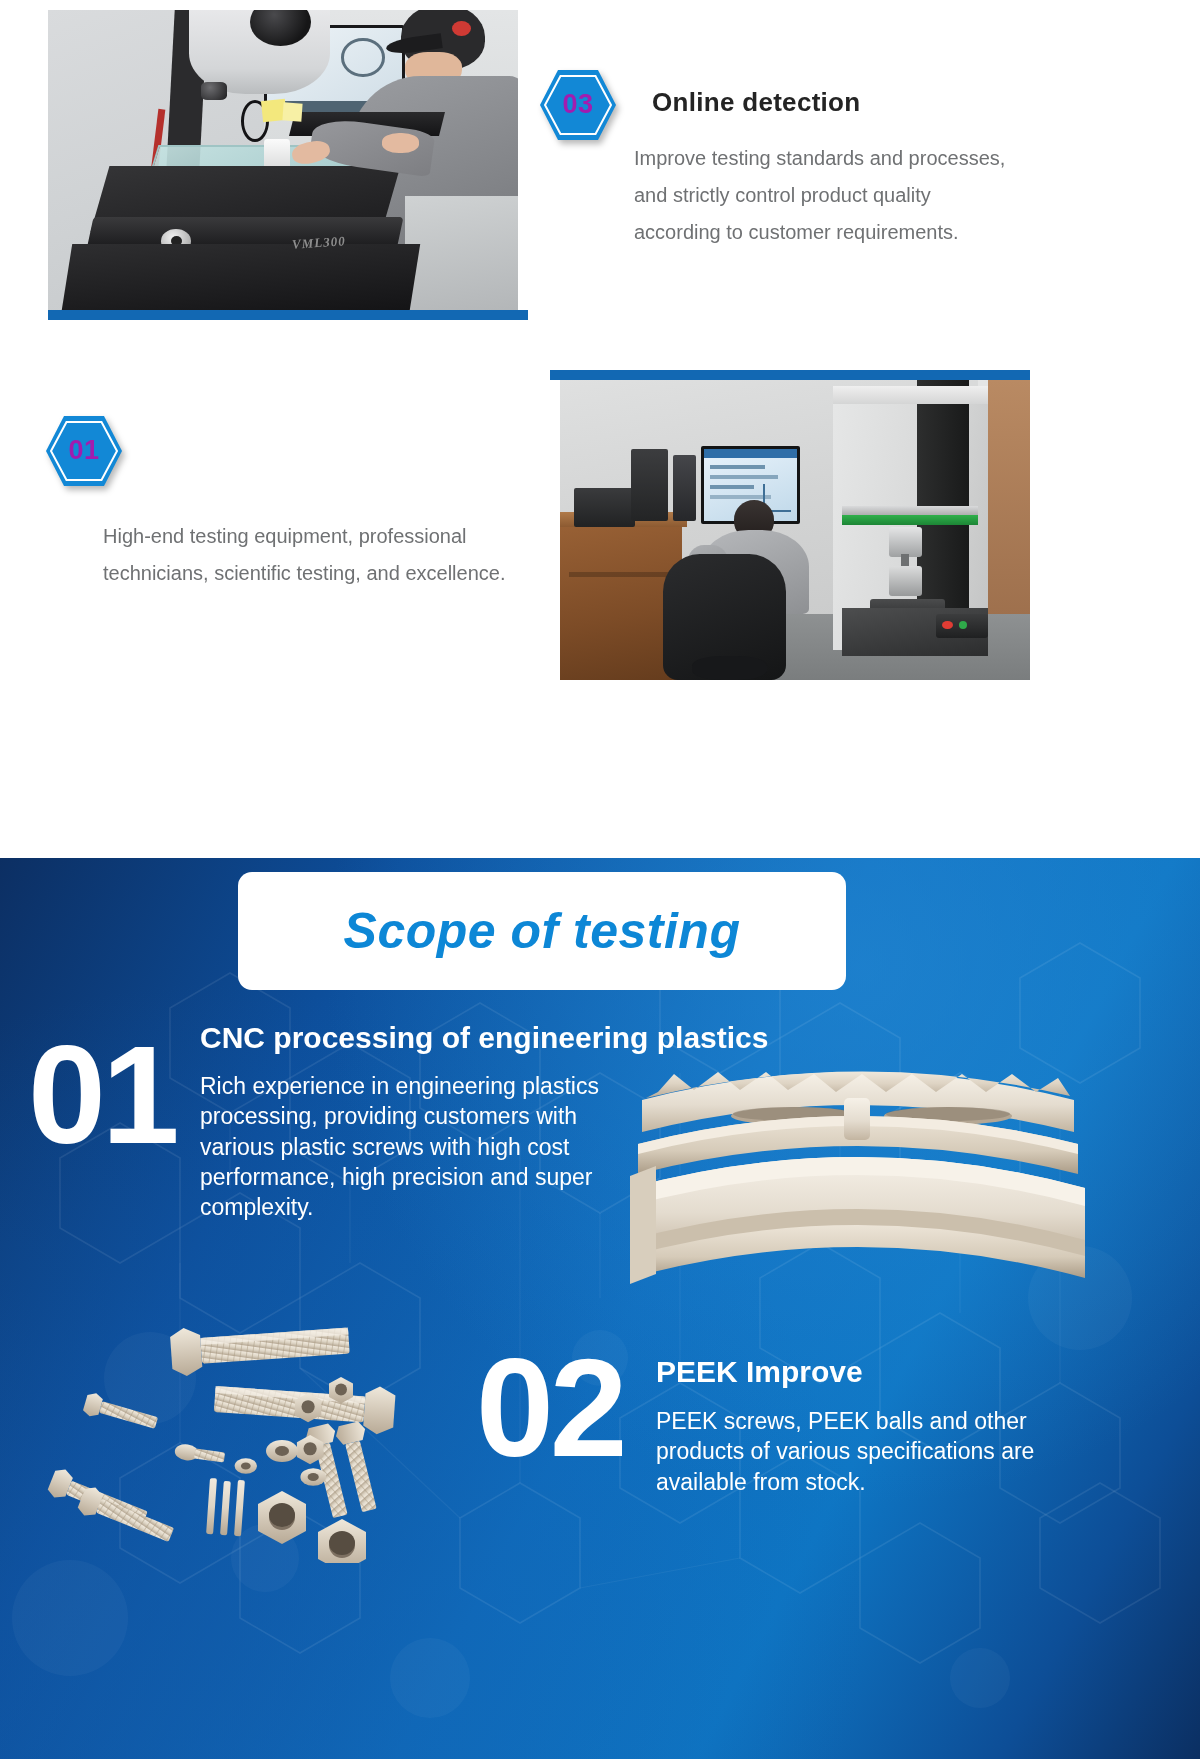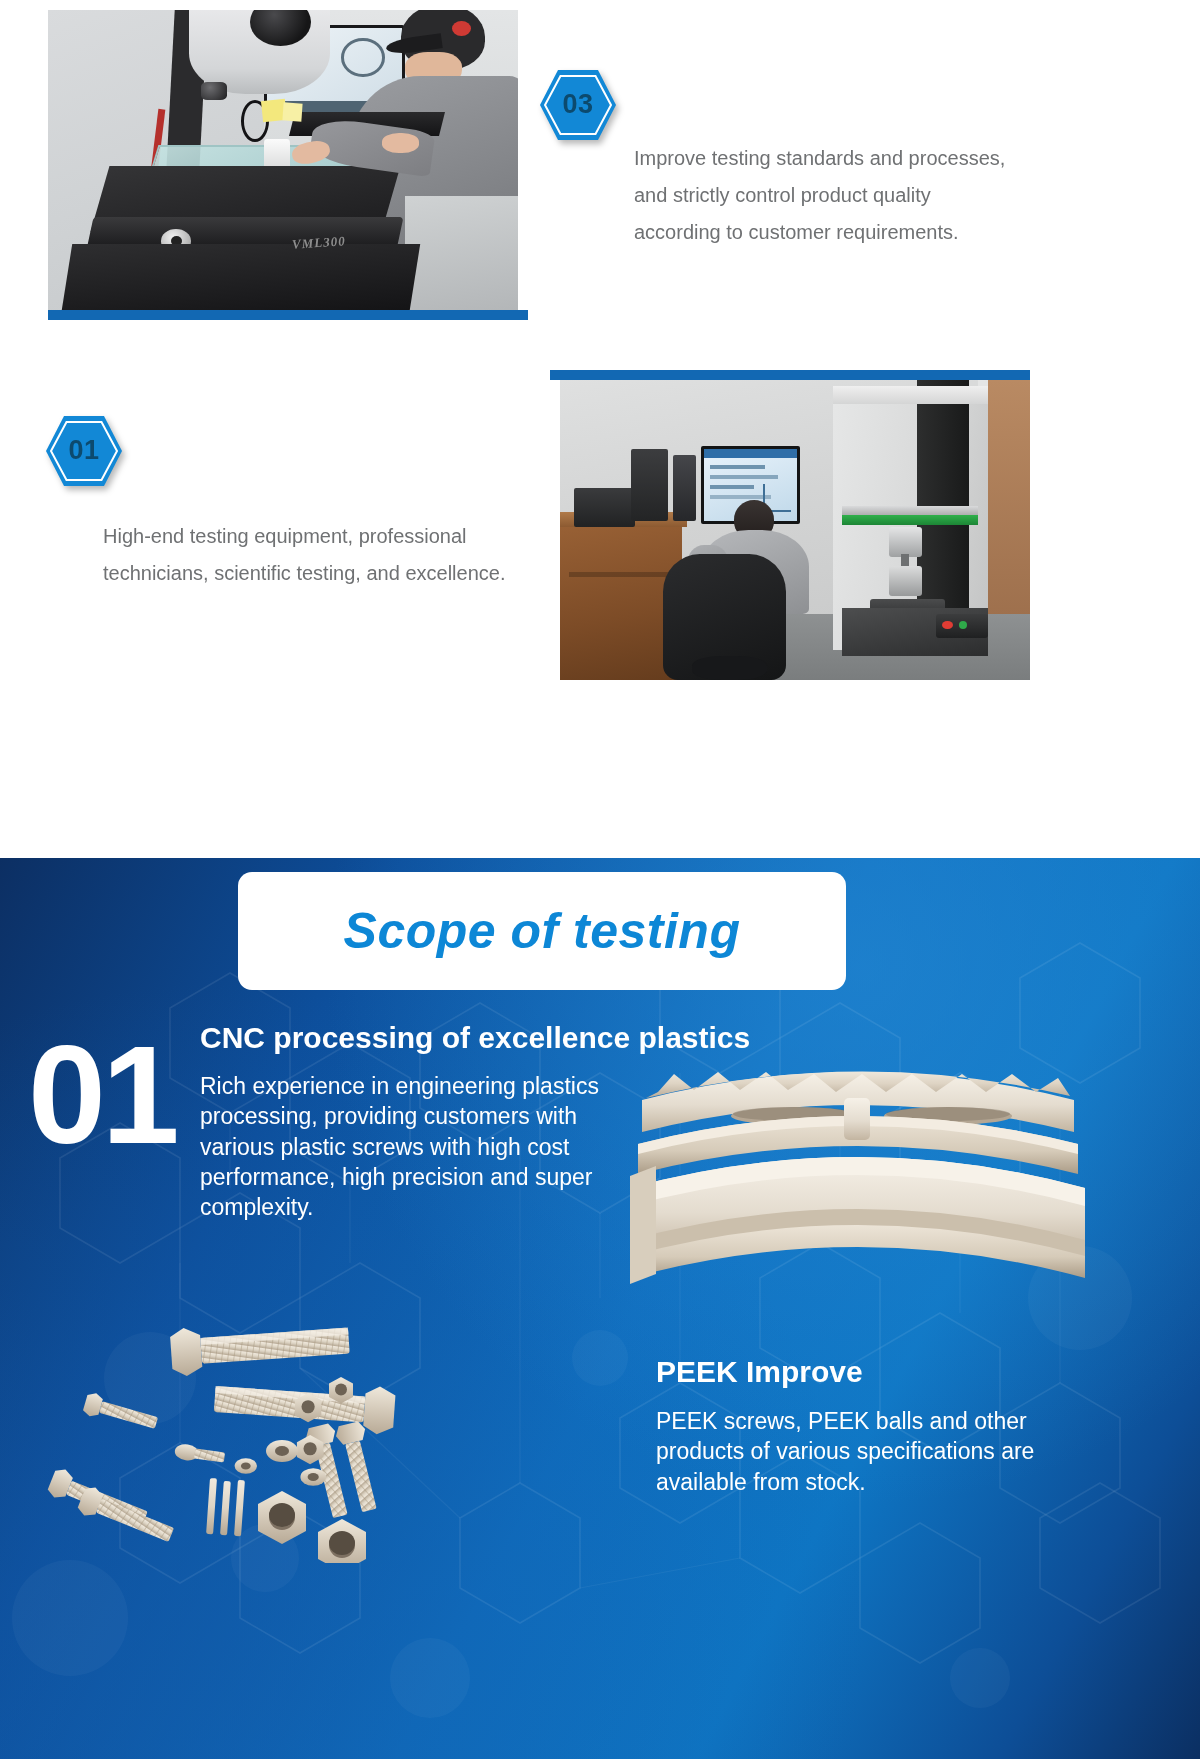--- a/index.html
+++ b/index.html
@@ -109,21 +109,21 @@
   .p2-chair-base { position:absolute; left:28%; top:92%; width:16%; height:8%; background:#17181a; border-radius:40%; }
   .p2-ph-head { position:absolute; left:37%; top:40%; width:8.5%; height:13%; background: linear-gradient(180deg,#3a3432,#231e1d); border-radius:50% 50% 44% 44%; }
   .p2-ph-body { position:absolute; left:30%; top:50%; width:23%; height:28%; background: linear-gradient(160deg,#b6b8bb,#8e9093); border-radius: 44% 44% 6% 6%; }
   .p2-ph-arm { position:absolute; left:27%; top:55%; width:9%; height:16%; background: linear-gradient(160deg,#adafb2,#8a8c8f); border-radius: 40%; }
 
   
   .hex-badge { position:absolute; width:80px; height:80px; }
   .hex-badge svg { display:block; filter: drop-shadow(3px 4px 3px rgba(0,0,0,.28)); }
   .hex-num {
     position:absolute; inset:0; display:flex; align-items:center; justify-content:center;
-    color:#0c4a6e; font: 700 27px "Liberation Sans", sans-serif; letter-spacing:.5px;
+    color:#a21caf; font: 700 27px "Liberation Sans", sans-serif; letter-spacing:.5px;
     padding-bottom:1px;
   }
 
   
   .feature-title {
     position:absolute; font: 700 26px/1.45 "Liberation Sans", sans-serif;
     color:#242424; letter-spacing:.3px;
   }
   .feature-body {
     position:absolute; font: 400 20px/1.85 "Liberation Sans", sans-serif;
@@ -219,20 +219,21 @@
     </div>
 
     <div class="hex-badge" style="left:538px; top:65px;">
       <svg width="80" height="80" viewBox="0 0 80 80" aria-hidden="true">
         <polygon points="20,5 60,5 78,40 60,75 20,75 2,40" fill="#1288d6"></polygon>
         <polygon points="22.5,11 57.5,11 73,40 57.5,69 22.5,69 7,40" fill="none" stroke="#ffffff" stroke-width="2"></polygon>
       </svg>
       <div class="hex-num">03</div>
     </div>
 
+    <div class="feature-title" style="left:652px; top:84px; width:400px;">Online detection</div>
 
     <div class="feature-body" style="left:634px; top:140px; width:382px;">Improve testing standards and processes, and strictly control product quality according to customer requirements.</div>
 
     <div class="hex-badge" style="left:44px; top:411px;">
       <svg width="80" height="80" viewBox="0 0 80 80" aria-hidden="true">
         <polygon points="20,5 60,5 78,40 60,75 20,75 2,40" fill="#1288d6"></polygon>
         <polygon points="22.5,11 57.5,11 73,40 57.5,69 22.5,69 7,40" fill="none" stroke="#ffffff" stroke-width="2"></polygon>
       </svg>
       <div class="hex-num">01</div>
     </div>
@@ -333,21 +334,21 @@
         <circle cx="70" cy="760" r="58"></circle>
       </g>
     </svg>
 
     <div class="scope-title-card">
       <div class="scope-title">Scope of testing</div>
     </div>
 
     <div class="big-num" style="left:18px; top:1025px; top:167px;">01</div>
 
-    <div class="item-title" style="left:200px; top:160px; width:760px;">CNC processing of excellence plastics</div>
+    <div class="item-title" style="left:200px; top:160px; width:760px;">CNC processing of engineering plastics</div>
 
     <div class="item-body" style="left:200px; top:213px; width:430px;">Rich experience in engineering plastics processing, providing customers with various plastic screws with high cost performance, high precision and super complexity.</div>
 
     <div class="prod1">
       <svg width="455" height="255" viewBox="0 0 455 255" aria-hidden="true">
         <defs>
           <linearGradient id="peekA" x1="0" y1="0" x2="0" y2="1">
             <stop offset="0%" stop-color="#efe8dc"></stop>
             <stop offset="45%" stop-color="#ded4c4"></stop>
             <stop offset="100%" stop-color="#b9ab97"></stop>
@@ -382,20 +383,21 @@
         <path d="M0,140 Q228,78 455,140 L455,210 Q228,148 0,210 Z" fill="url(#peekB)"></path>
         <path d="M0,140 Q228,78 455,140 L455,158 Q228,96 0,158 Z" fill="#f7f2e9"></path>
         <path d="M0,192 Q228,130 455,192 L455,212 Q228,150 0,212 Z" fill="#cbbfac"></path>
 
         <path d="M0,208 Q228,146 455,208 L455,230 Q228,168 0,230 Z" fill="url(#peekC)"></path>
 
         <path d="M0,128 L26,118 L26,226 L0,236 Z" fill="#d8cebd"></path>
       </svg>
     </div>
 
+    <div class="big-num" style="left:466px; top:480px;">02</div>
 
     <div class="item-title" style="left:656px; top:494px; width:520px;">PEEK Improve</div>
 
     <div class="item-body" style="left:656px; top:548px; width:420px;">PEEK screws, PEEK balls and other products of various specifications are available from stock.</div>
 
     <div class="prod2">
       <svg width="430" height="290" viewBox="0 0 430 290" aria-hidden="true">
         <defs>
           <linearGradient id="boltG" x1="0" y1="0" x2="0" y2="1">
             <stop offset="0%" stop-color="#f0e9dd"></stop>

